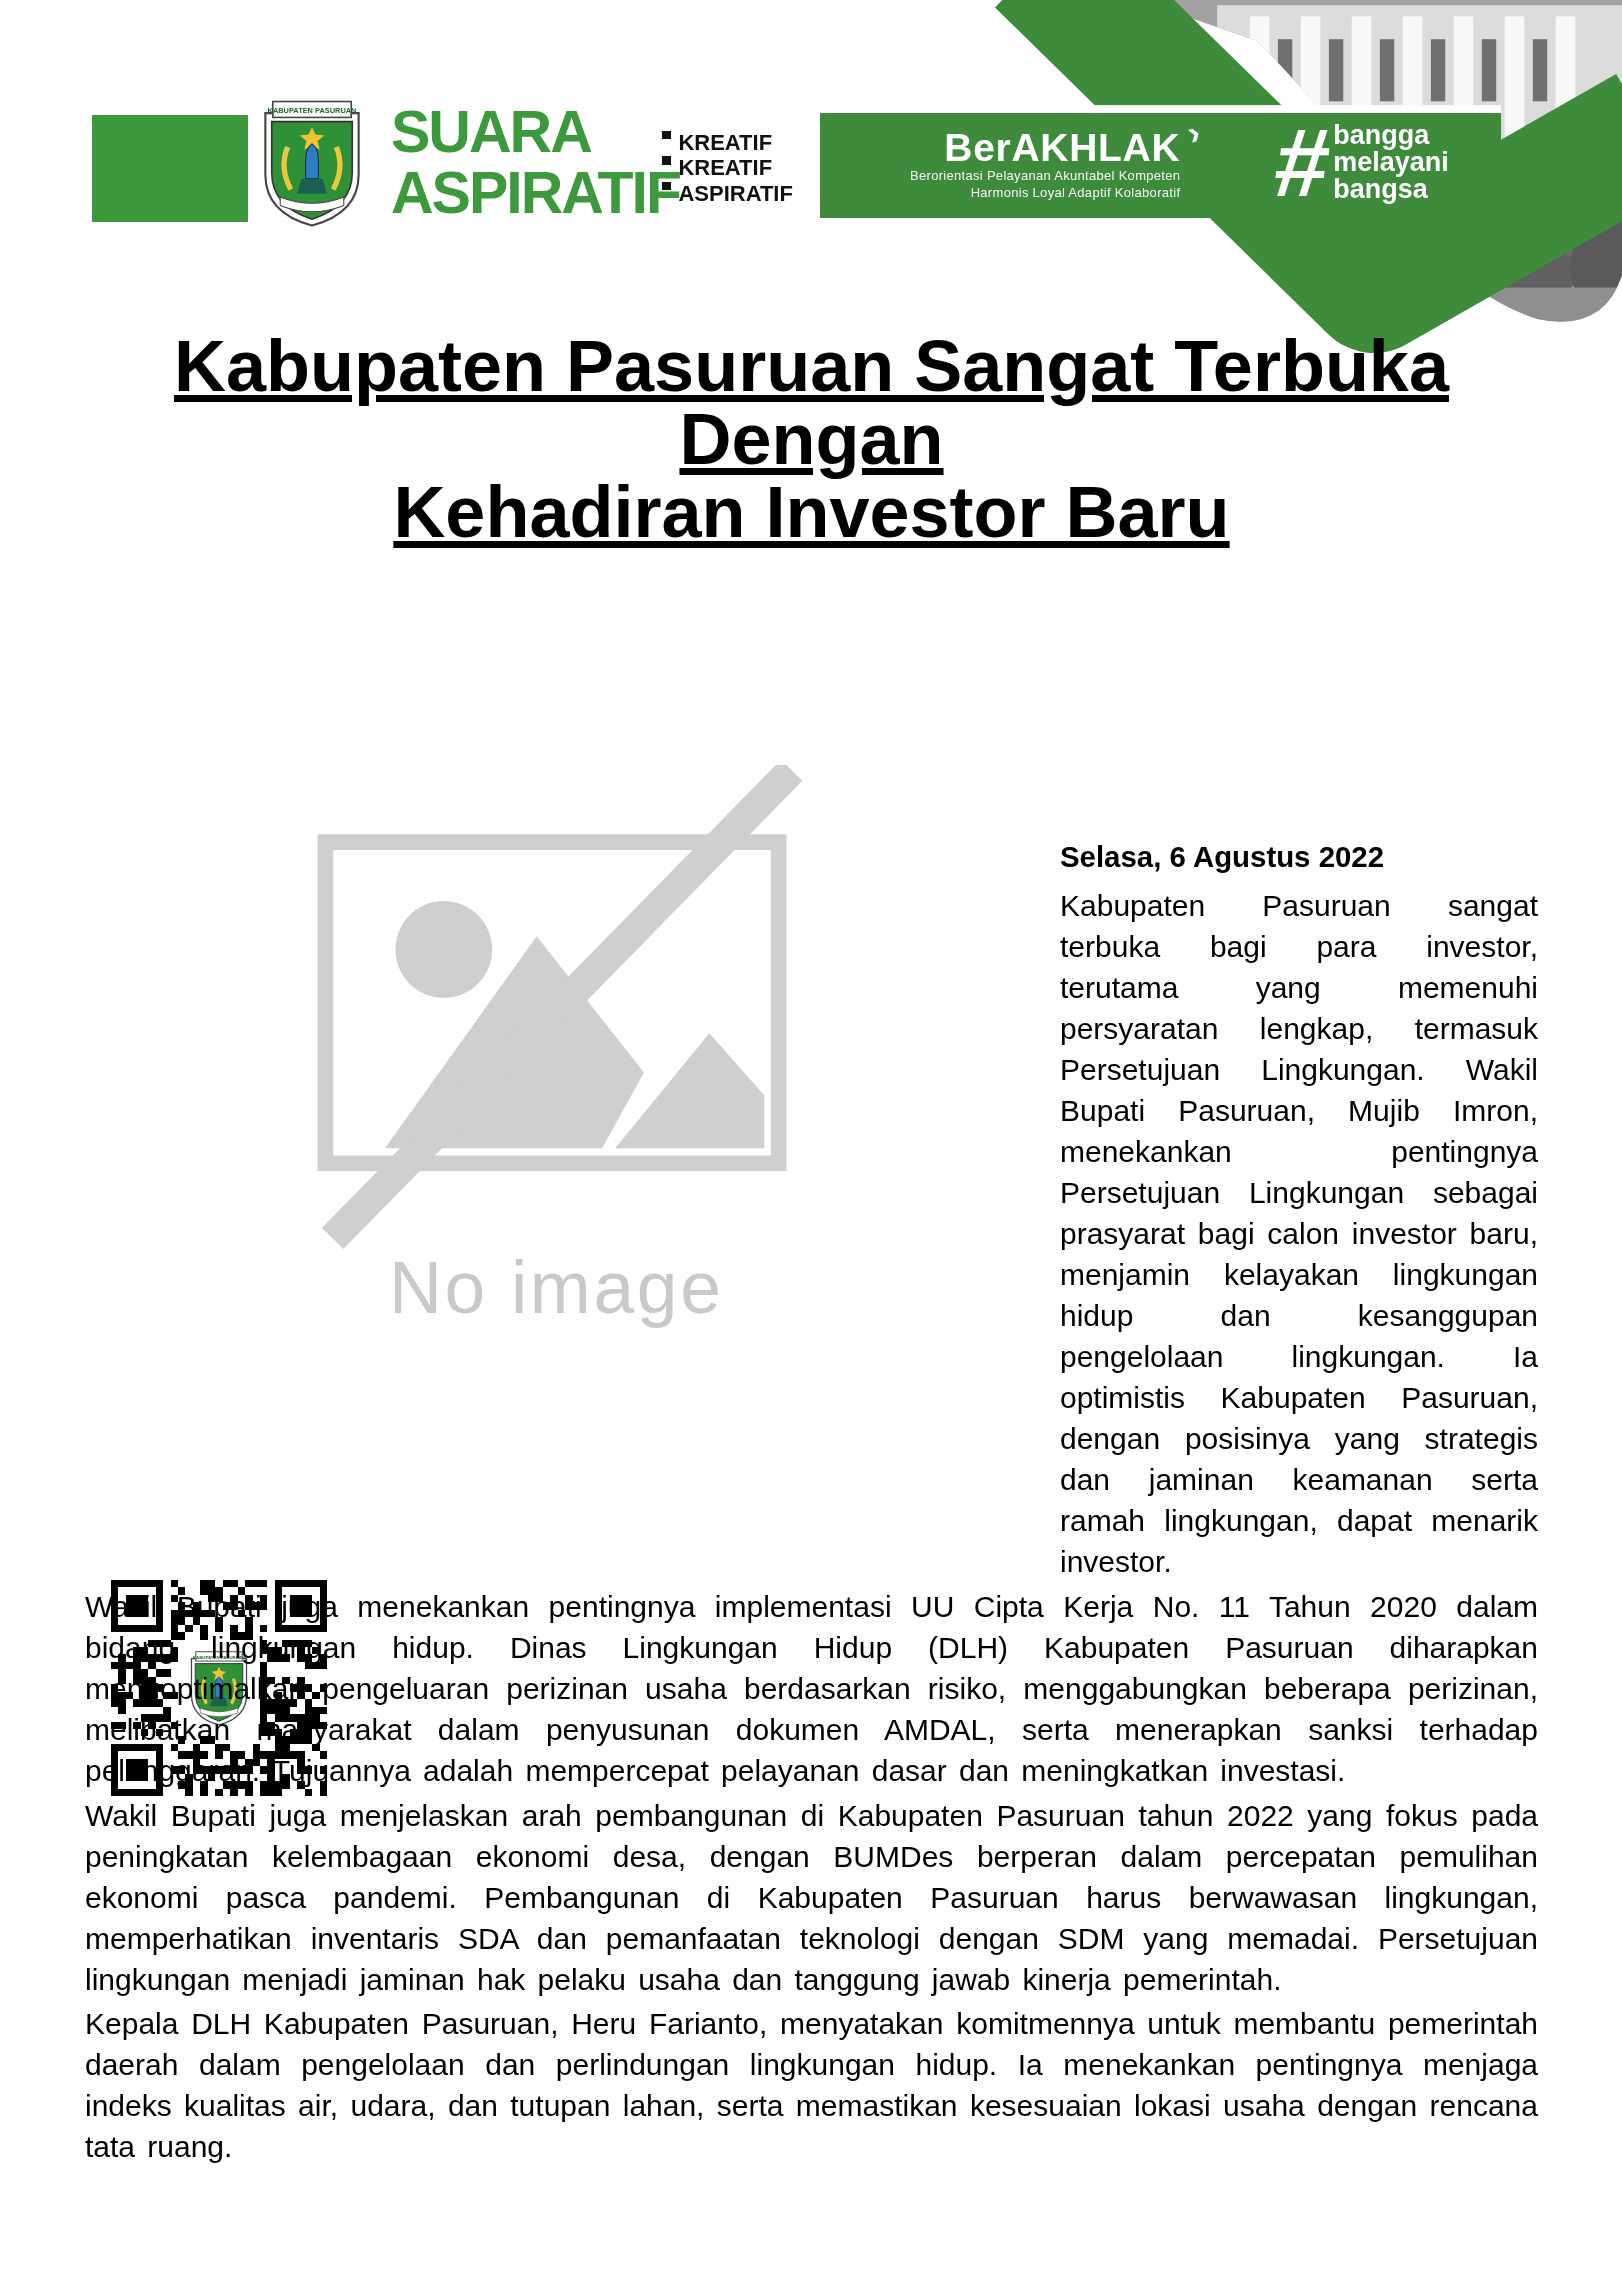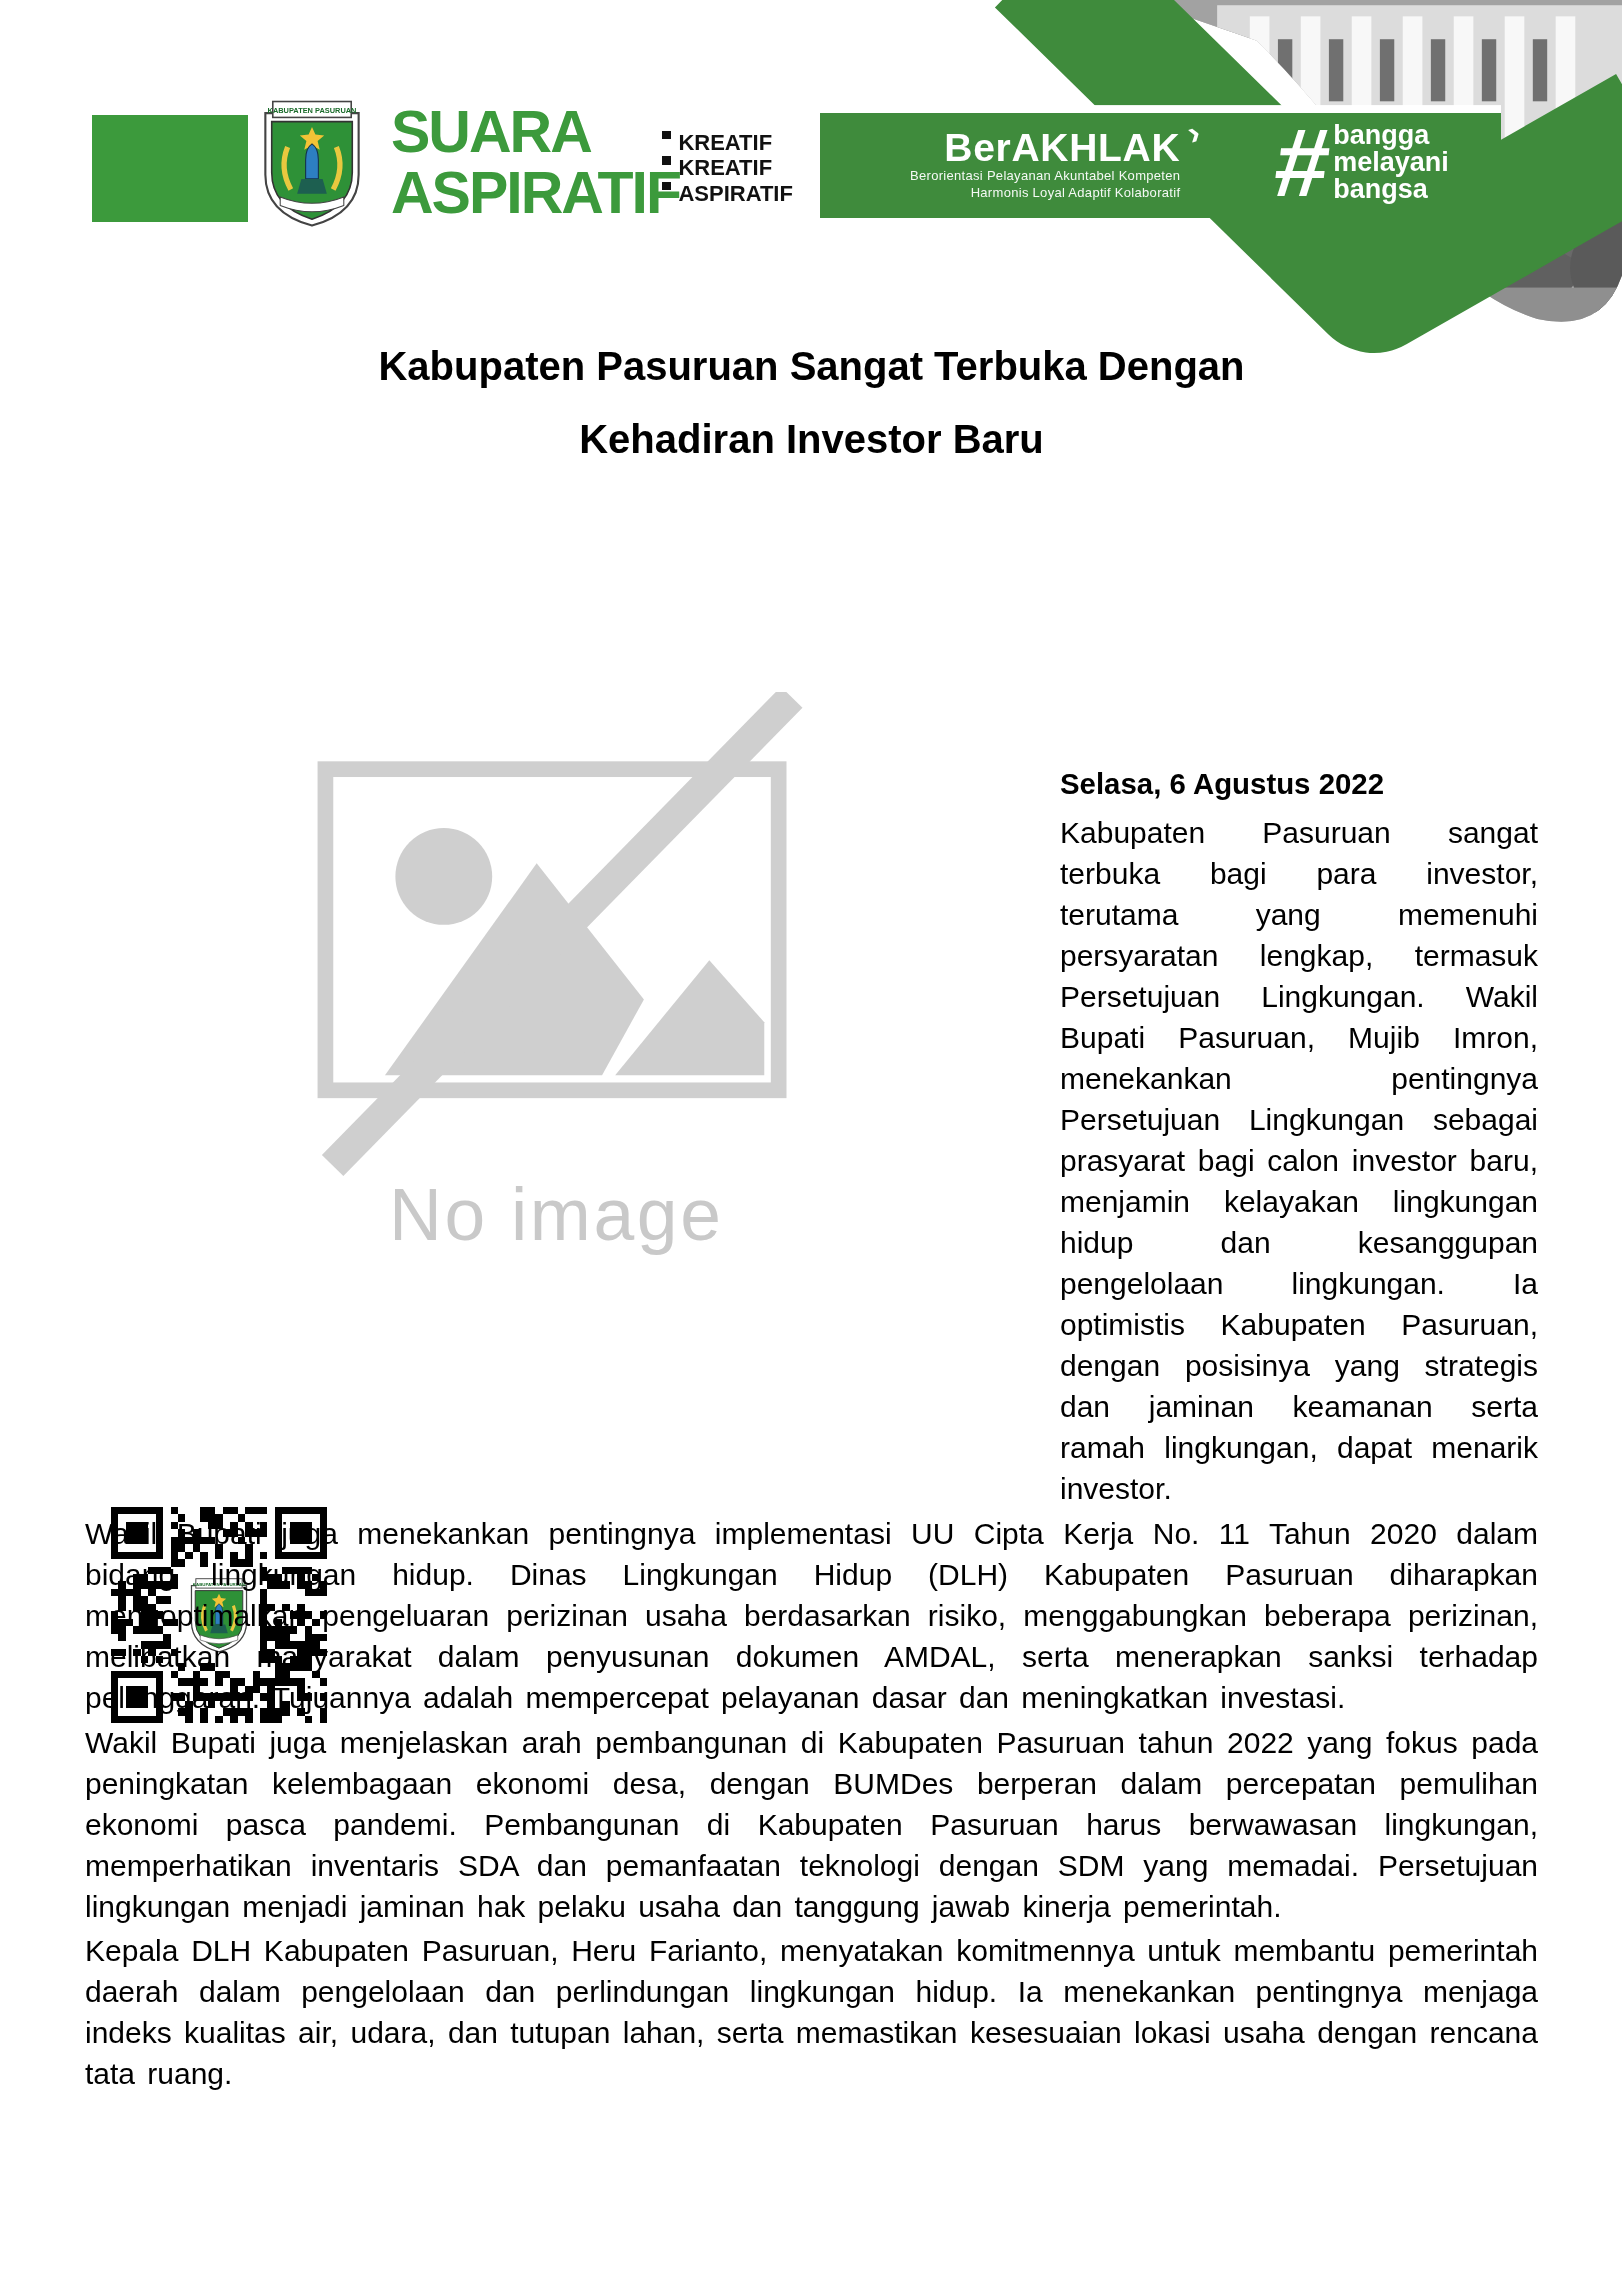--- a/index.html
+++ b/index.html
@@ -26,21 +26,21 @@
   .ber-arrow{position:absolute;right:-19.6px;top:-15.7px;font-size:34px;font-weight:bold;
              transform:rotate(-18deg);display:inline-block;}
   .ber-sub{font-size:13px;line-height:16.4px;font-weight:400;opacity:.95;letter-spacing:0.3px;}
   .bangga{position:absolute;left:454px;top:9.2px;color:#fff;display:flex;align-items:center;}
   .bangga-hash{font-size:97px;font-weight:bold;font-style:italic;line-height:77px;
                margin-right:5.2px;transform:skewX(-6deg);}
   .bangga-lines{font-size:27px;font-weight:bold;line-height:27px;}
 
   
   .content{position:absolute;left:85px;right:85px;top:330px;z-index:3;}
-  .article-title{font-size:40px;line-height:73px;font-weight:bold;text-align:center;margin:0;}
+  .article-title{font-size:72px;line-height:73px;font-weight:bold;text-align:center;margin:0;text-decoration:underline;}
   .photo-float{float:left;width:975px;height:1031px;}
   .noimg-svg{display:block;margin:216px 0 0 190px;}
   .qr-block{margin:33px 0 0 26px;width:216px;height:216px;}
   .qr-block svg{display:block;}
   .article-date{font-size:29.4px;line-height:33px;font-weight:bold;margin:42px 0 0 15.7px;}
   p.body{font-size:30px;line-height:41px;text-align:justify;margin:0;word-spacing:3.9px;}
   p.body.first{margin-top:11.8px;}
   p.body.next{margin-top:3.9px;}
 </style>
 </head>

